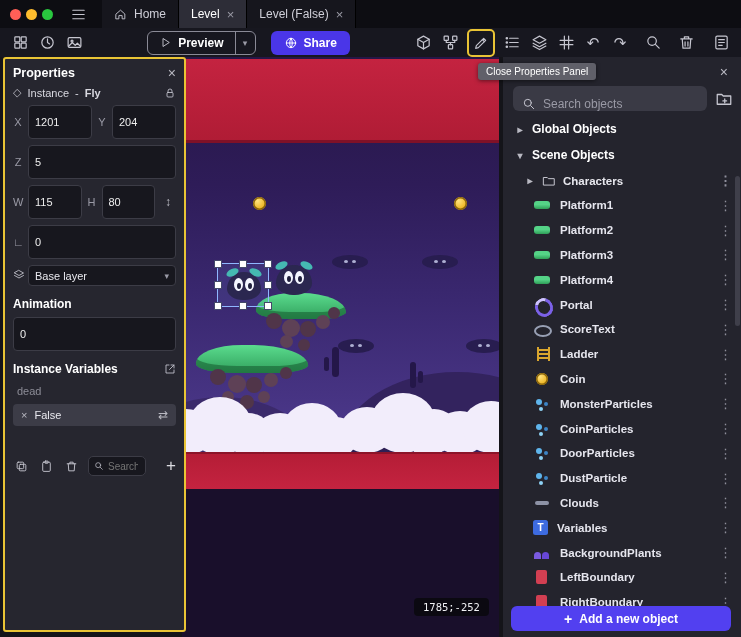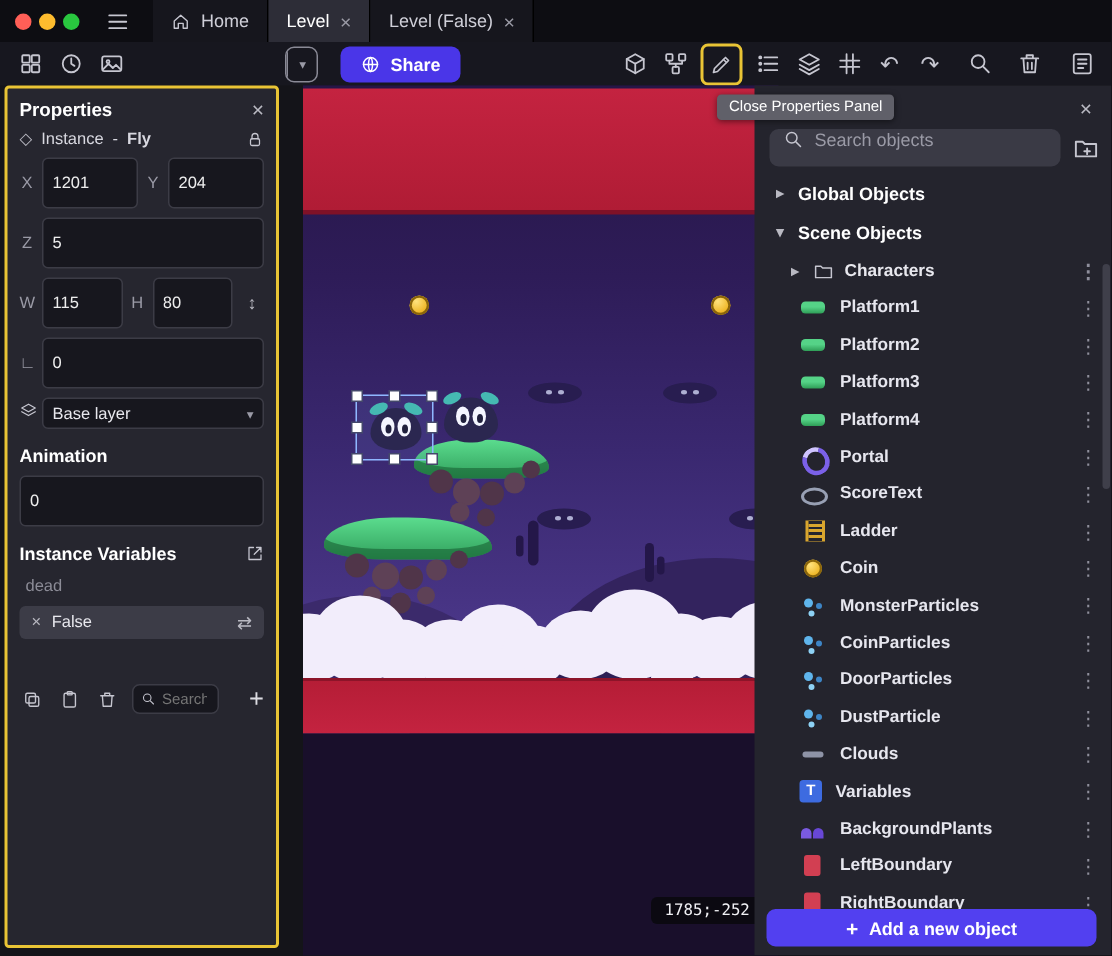--- a/index.html
+++ b/index.html
@@ -28,21 +28,21 @@
   .preview-main{display:flex;align-items:center;gap:6px;padding:0 11px;font-weight:bold;
                 font-size:12px;color:#fff;cursor:pointer}
   .preview-caret{width:20px;border-left:1px solid #8a8a96;display:flex;align-items:center;
                  justify-content:center;font-size:9px;color:#dadae2;cursor:pointer}
   .share{display:flex;align-items:center;gap:6px;height:24px;padding:0 13px;background:#4a36e8;
          border:none;border-radius:6px;font-weight:bold;font-size:12px;color:#fff;margin-left:12px;cursor:pointer}
   .glyphbtn{font-size:15px;color:#c6c6d0}
   .hl-pencil{border:2px solid #e9c435;border-radius:5px;padding:1px;display:flex;margin:0 2px}
 
   
-  .canvas{position:absolute;left:202px;top:57px;width:317px;height:580px;overflow:hidden;background:#261646}
+  .canvas{position:absolute;left:182px;top:57px;width:317px;height:580px;overflow:hidden;background:#261646}
   .sky{position:absolute;inset:0;background:linear-gradient(180deg,#261646 0%,#2e1c58 22%,#3a2870 42%,
         #463382 58%,#503c92 70%,#46337e 80%,#3a2a66 100%)}
   .hills{position:absolute;left:0;top:230px;width:317px;height:210px}
   .band-top{position:absolute;left:0;top:2px;width:100%;height:84px;
             background:linear-gradient(180deg,#c42340,#b01c35);border-bottom:3px solid #801127}
   .band-bottom{position:absolute;left:0;top:395px;width:100%;height:37px;
                background:linear-gradient(180deg,#b51d36,#c42340);border-top:2px solid #8c1429}
   .ground-dark{position:absolute;left:0;top:432px;width:100%;bottom:0;background:#190f2b}
   .cloud{position:absolute}
   .puff{position:absolute;background:#f2edfb;border-radius:50%}
@@ -107,21 +107,21 @@
   .mini-search{display:flex;align-items:center;gap:4px;background:#17171e;border:1px solid #3c3c46;
                border-radius:5px;height:20px;padding:0 5px;width:58px}
   .mini-search input{background:none;border:none;color:#eee;width:30px;font-size:10px;font-family:Liberation Sans, sans-serif;outline:none}
   .plusbtn{margin-left:auto;font-size:17px;color:#dcdce2;background:none;border:none;cursor:pointer}
 
   
   .right-panel{position:absolute;left:503px;top:57px;width:238px;height:580px;background:#24242d;
                display:flex;flex-direction:column;z-index:5}
   .rp-close{display:flex;justify-content:flex-end;padding:8px 13px 0}
   .rp-search-row{display:flex;align-items:center;gap:8px;padding:7px 10px 5px}
-  .rp-search{flex:1;display:flex;align-items:flex-start;gap:7px;background:#3a3a45;border-radius:6px;
+  .rp-search{flex:1;display:flex;align-items:flex-end;gap:7px;background:#3a3a45;border-radius:6px;
              height:25px;padding:0 9px}
   .rp-search input{flex:1;min-width:0;background:none;border:none;color:#d8d8e0;font-size:12px;
                    font-family:inherit;outline:none}
   .rp-search input::placeholder{color:#9a9aa6}
   .rp-list{flex:1;overflow:hidden;position:relative}
   .grow{display:flex;align-items:center;gap:7px;height:26px;padding:0 12px;font-weight:bold;
         font-size:12px;color:#fff;cursor:pointer}
   .chev{width:10px;color:#b9b9c2;font-size:10px;flex:none;text-align:center}
   .folder-row{display:flex;align-items:center;gap:7px;height:25px;padding:0 10px 0 22px;
               font-weight:bold;font-size:11.5px;cursor:pointer}
@@ -212,20 +212,26 @@
         <svg class="ic" width="17" height="17" viewBox="0 0 24 24">
             <rect x="3" y="5" width="18" height="14" rx="2"></rect>
             <circle cx="8.5" cy="10" r="1.4"></circle>
             <path d="M4 17l5-5 4 4 3-3 4 4"></path>
           </svg>
       </button>
     </div>
     <div class="spacer"></div>
     <div class="tgroup">
       <div class="preview">
+        <div class="preview-main">
+          <svg class="ic" width="13" height="13" viewBox="0 0 24 24">
+              <path d="M8 5l11 7-11 7z"></path>
+            </svg>
+          <span>Preview</span>
+        </div>
         <div class="preview-caret">
           <span class="caret">▾</span>
         </div>
       </div>
       <button class="share">
         <svg class="ic" width="14" height="14" viewBox="0 0 24 24" style="stroke:#fff">
             <circle cx="12" cy="12" r="8"></circle>
             <path d="M4 12h16M12 4c3 2.5 3 13.5 0 16-3-2.5-3-13.5 0-16z"></path>
           </svg>
         <span>Share</span>

